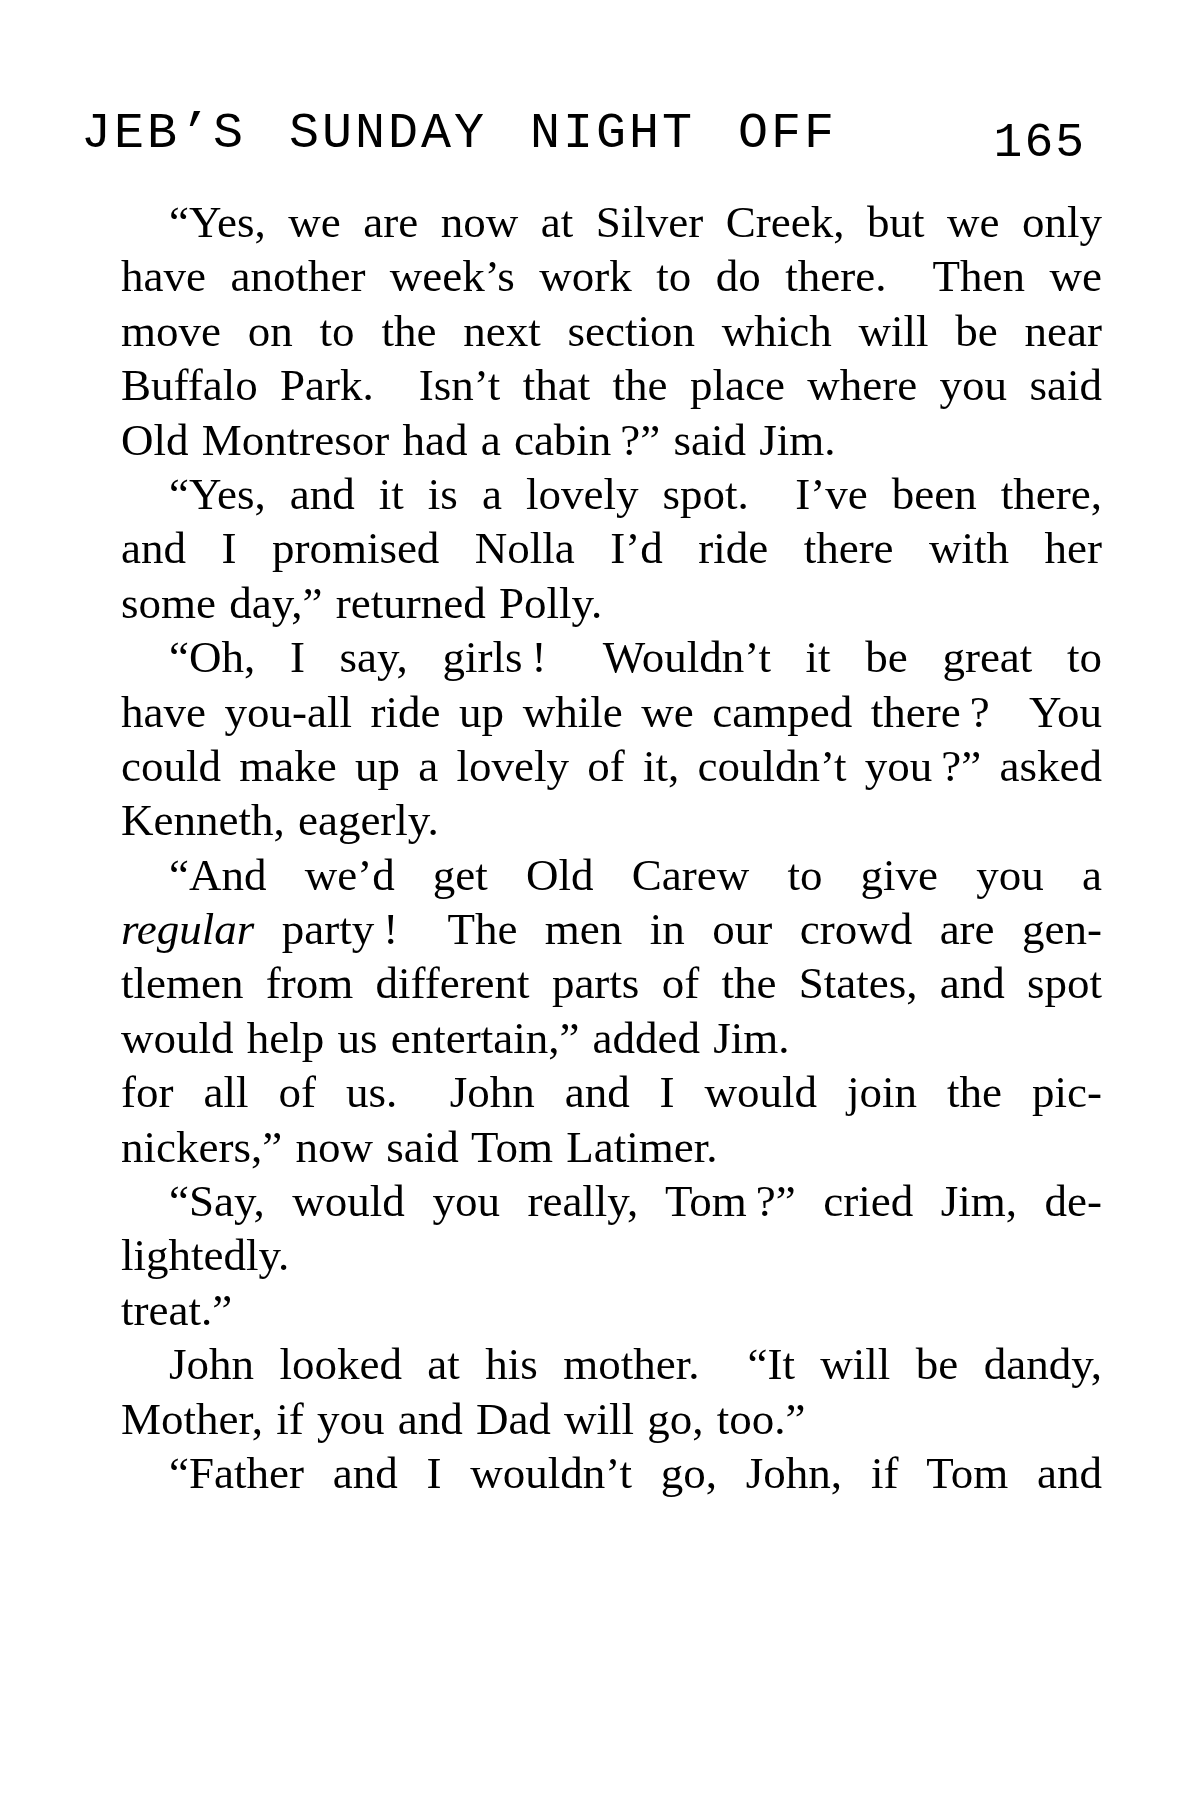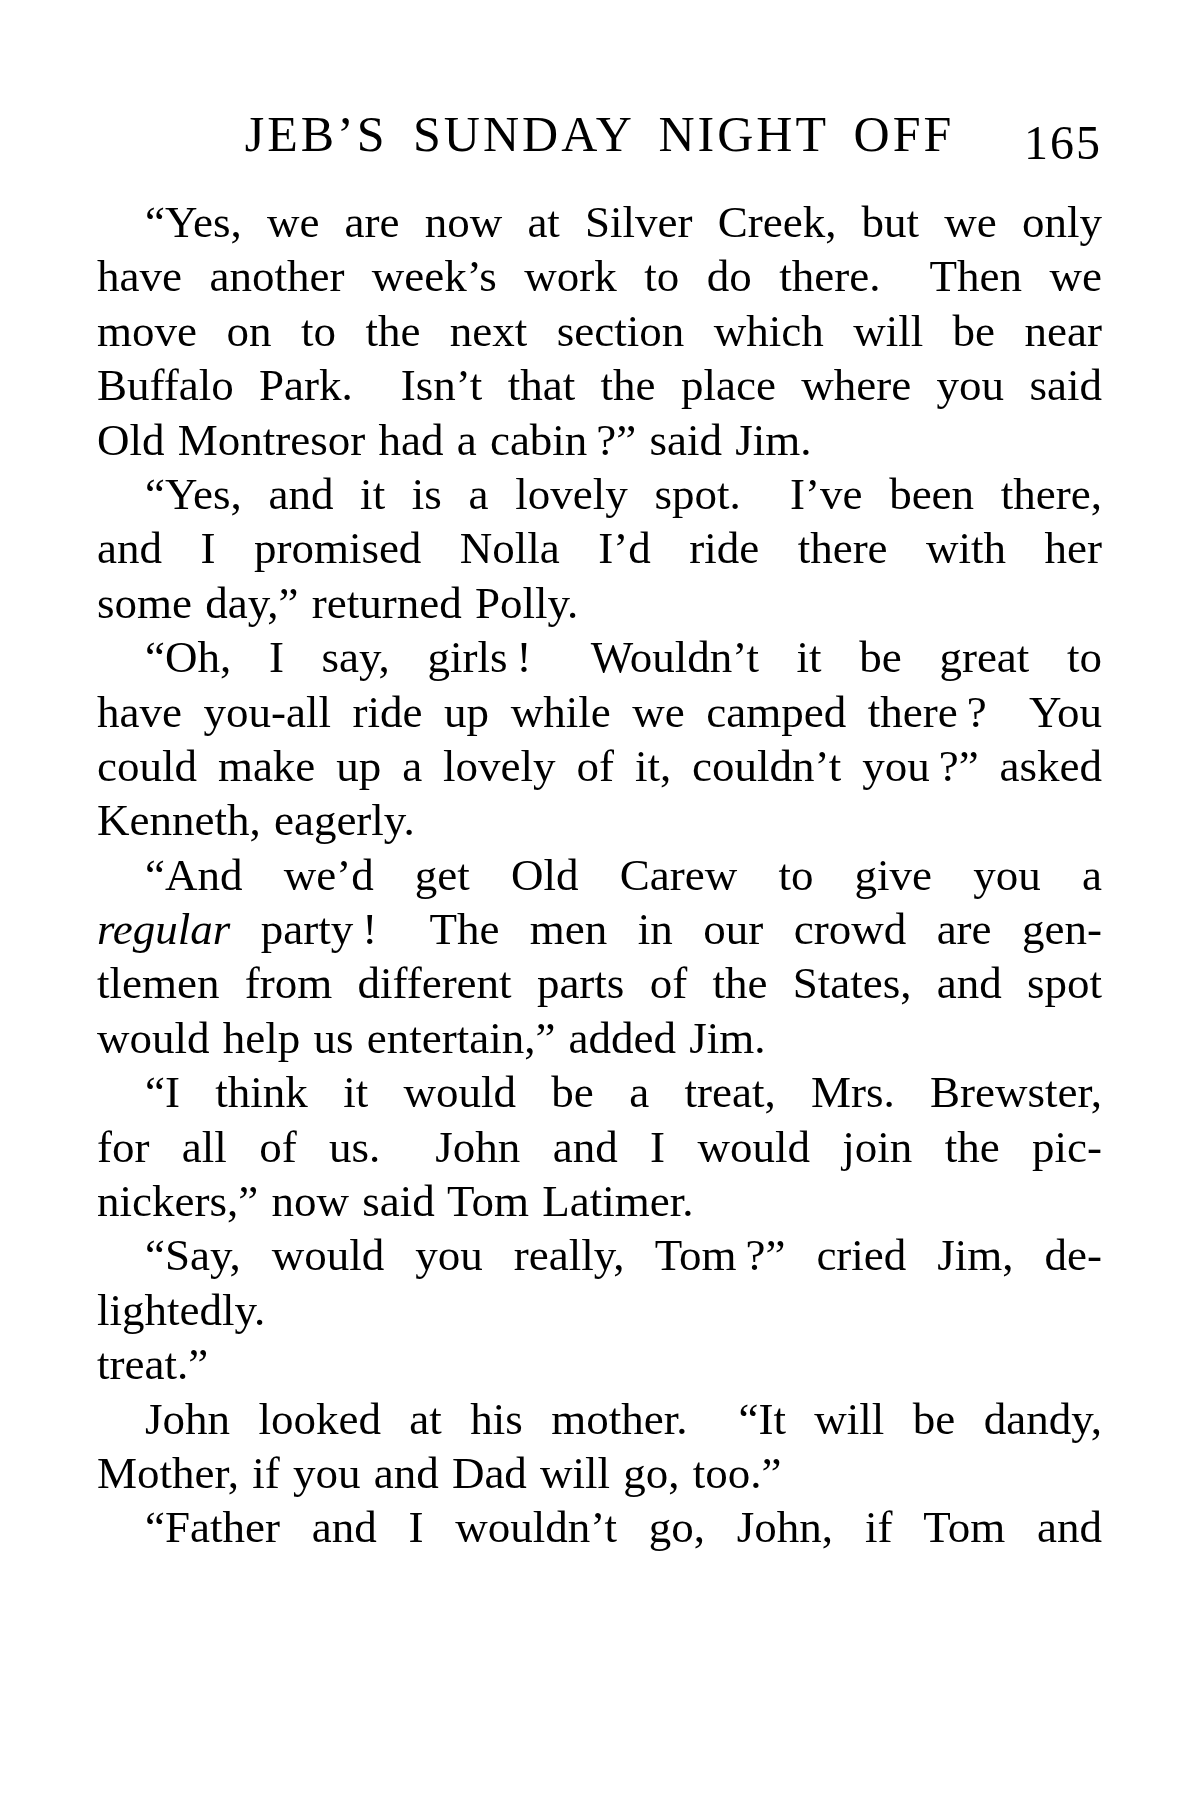--- a/index.html
+++ b/index.html
@@ -8,28 +8,28 @@
     width: 1200px;
     height: 1800px;
     background: #ffffff;
     overflow: hidden;
     font-family: "Liberation Serif", serif;
     color: #000000;
   }
   .running-head {
     position: absolute;
     top: 106px;
-    left: 97px;
+    left: 81px;
     width: 1005px;
-    text-align: center;
     font-size: 50px;
     line-height: 56px;
     letter-spacing: 3px;
     word-spacing: 10px;
     white-space: nowrap;
+    font-family: Liberation Mono, monospace;
   }
   .page-number {
     position: absolute;
     top: 1px;
     right: 0;
     letter-spacing: 2px;
     word-spacing: 0;
     font-size: 48px;
     margin-top: 8px;
   }
@@ -40,20 +40,21 @@
     width: 1005px;
     font-size: 45px;
     line-height: 54.4px;
     word-spacing: 2px;
   }
   .line {
     text-align: justify;
     text-align-last: justify;
     height: 54.4px;
     overflow: visible;
+    margin-left: 24px;
   }
   .line.para-end {
     text-align-last: left;
   }
   .line.indent {
     text-indent: 48px;
   }
   .it { font-style: italic; }
 </style>
 </head>
@@ -74,21 +75,20 @@
       <div class="line">and I promised Nolla I’d ride there with her</div>
       <div class="line para-end">some day,” returned Polly.</div>
       <div class="line indent">“Oh, I say, girls !  Wouldn’t it be great to</div>
       <div class="line">have you-all ride up while we camped there ?  You</div>
       <div class="line">could make up a lovely of it, couldn’t you ?” asked</div>
       <div class="line para-end">Kenneth, eagerly.</div>
       <div class="line indent">“And we’d get Old Carew to give you a</div>
       <div class="line"><span class="it">regular</span><span> party !  The men in our crowd are gen-</span></div>
       <div class="line">tlemen from different parts of the States, and spot</div>
       <div class="line para-end">would help us entertain,” added Jim.</div>
-      <div class="line indent">“I think it would be a treat, Mrs. Brewster,</div>
       <div class="line">for all of us.  John and I would join the pic-</div>
       <div class="line para-end">nickers,” now said Tom Latimer.</div>
       <div class="line indent">“Say, would you really, Tom ?” cried Jim, de-</div>
       <div class="line para-end">lightedly.</div>
       <div class="line para-end">treat.”</div>
       <div class="line indent">John looked at his mother.  “It will be dandy,</div>
       <div class="line para-end">Mother, if you and Dad will go, too.”</div>
       <div class="line indent">“Father and I wouldn’t go, John, if Tom and</div>
     </div>
 </div>

